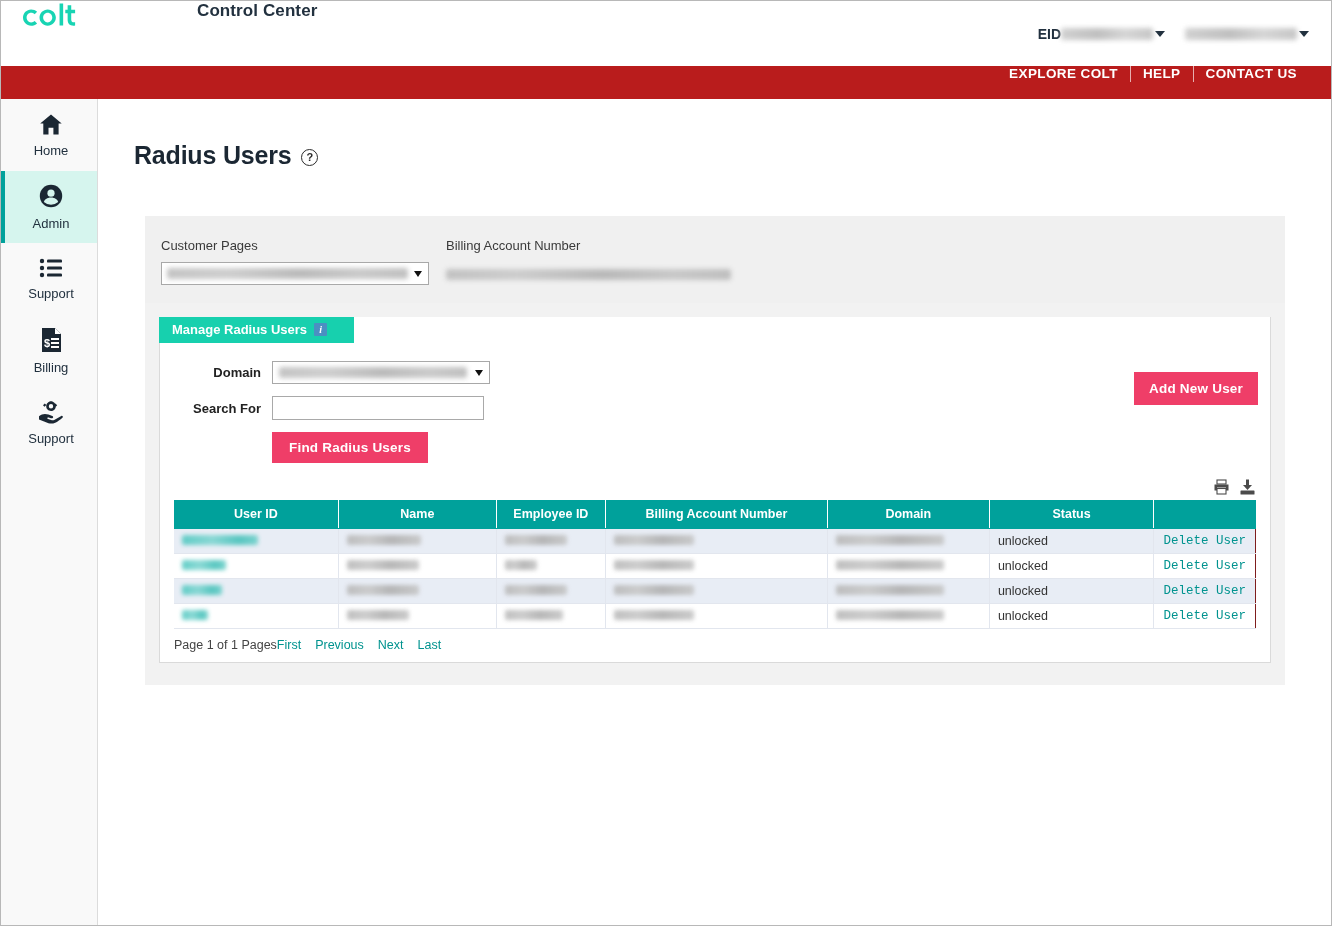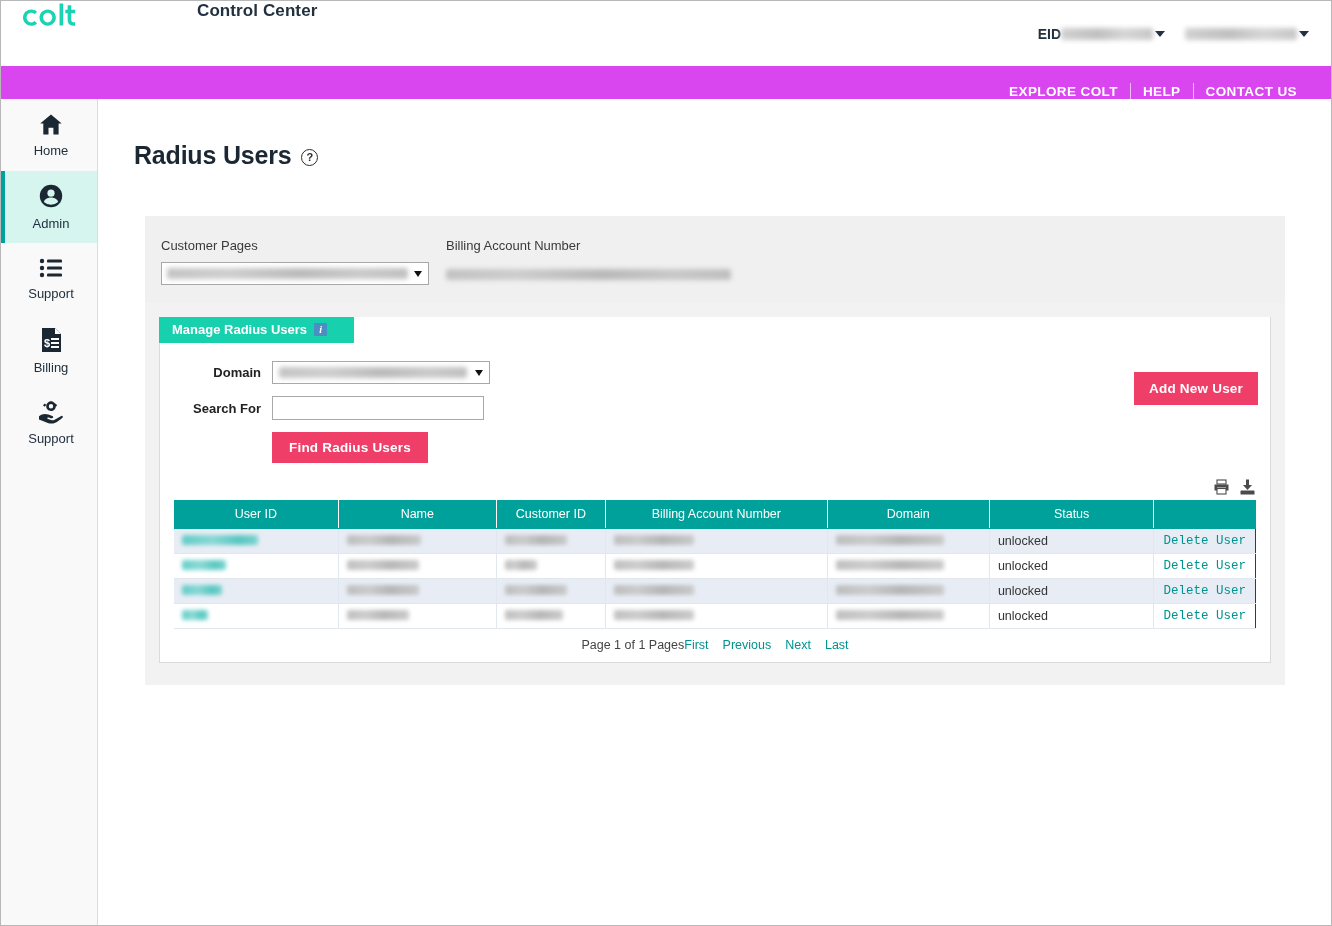--- a/index.html
+++ b/index.html
@@ -69,23 +69,23 @@
     width: 0; height: 0;
     border-left: 5px solid transparent;
     border-right: 5px solid transparent;
     border-top: 6px solid #22313f;
     margin-left: 2px;
   }
 
   
   .tealbar {
     height: 33px;
-    background: #d946ef;
-    display: flex;
-    align-items: flex-end;
+    background: #b91c1c;
+    display: flex;
+    align-items: flex-start;
     justify-content: flex-end;
     padding-right: 22px;
   }
   .tealbar a {
     color: #ffffff;
     font-size: 13.5px;
     font-weight: 700;
     letter-spacing: .4px;
     text-decoration: none;
     padding: 0 12px;
@@ -314,21 +314,21 @@
   .table-wrap { padding: 0 14px; }
   table.users {
     width: 100%;
     border-collapse: collapse;
     table-layout: fixed;
   }
   table.users thead th {
     background: #00A19B;
     color: #ffffff;
     font-size: 12.5px;
-    font-weight: 400;
+    font-weight: 700;
     padding: 7px 4px;
     text-align: center;
     border-right: 1px solid #ffffff;
     border-bottom: 1px solid #00A19B;
   }
   table.users thead th:last-child { border-right: none; }
   table.users tbody td {
     font-size: 12.5px;
     color: #333;
     padding: 5px 8px;
@@ -357,21 +357,21 @@
     opacity: .9;
   }
   .cell-redact.teal {
     background: linear-gradient(90deg,#53c9c2 0%,#7fd6d1 40%,#49c2bb 75%,#6fd0ca 100%);
   }
 
   
   .pager {
     display: flex;
     align-items: center;
-    justify-content: center;
+    justify-content: flex-start;
     padding: 9px 14px 10px 14px;
   }
   .pager-text { font-size: 12.5px; color: #444; }
   .pager-links { display: flex; gap: 14px; }
 
   .card-footer {
     height: 12px;
     background: #f2f2f2;
   }
 </style>
@@ -559,21 +559,21 @@
                   <col style="width:10.1%">
                 <col style="width:20.5%">
                   <col style="width:15.0%">
                   <col style="width:15.2%">
                 <col style="width:9.4%">
               </colgroup>
               <thead>
                 <tr>
                   <th>User ID</th>
                   <th>Name</th>
-                  <th>Customer ID</th>
+                  <th>Employee ID</th>
                   <th>Billing Account Number</th>
                   <th>Domain</th>
                   <th>Status</th>
                   <th></th>
                 </tr>
               </thead>
               <tbody>
                 <tr>
                   <td><span class="cell-redact teal" style="width:76px"></span></td>
                   <td><span class="cell-redact" style="width:74px"></span></td>

